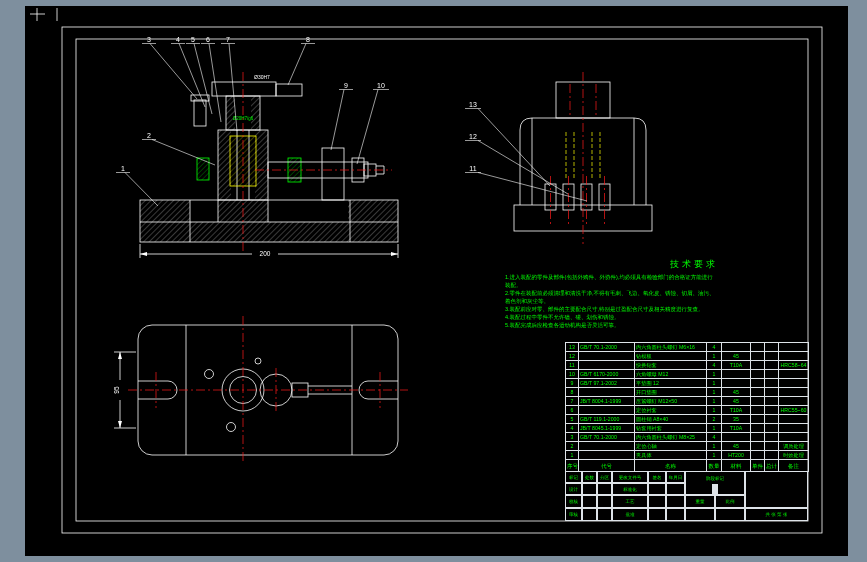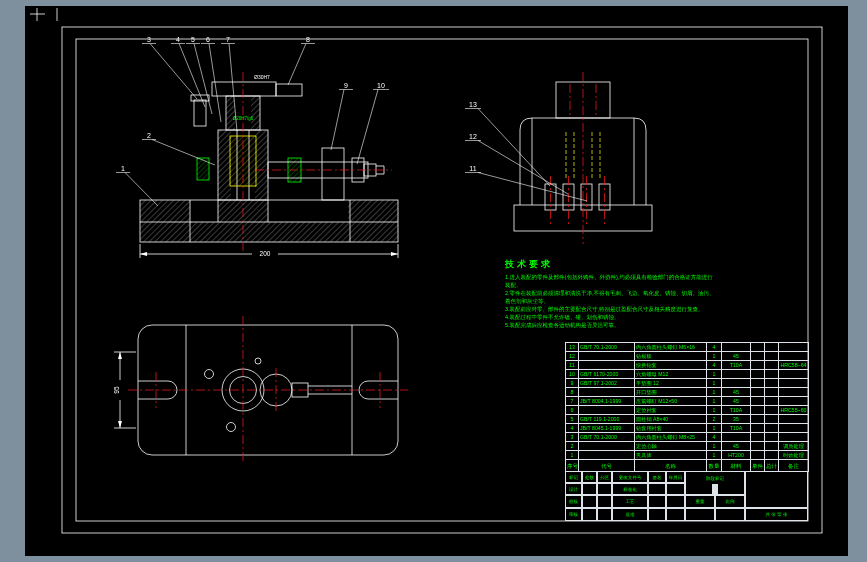--- a/index.html
+++ b/index.html
@@ -16,21 +16,21 @@
   .cl{stroke:#ff1a1a;stroke-width:0.7;stroke-dasharray:9 3 2 3;fill:none;}
   .yd{stroke:#ffff00;stroke-width:0.7;stroke-dasharray:4 2;fill:none;}
   .ld{stroke:#ffffff;stroke-width:0.6;fill:none;}
   .bt{fill:#ffffff;font-size:7px;}
   .dt{fill:#ffffff;font-size:6.5px;}
   .dts{fill:#ffffff;font-size:5px;}
   .gts{fill:#00ff00;font-size:4.5px;}
 
   
   .techreq{position:absolute;left:505px;top:258px;width:213px;color:#00ff00;}
-  .tr-title{text-align:left;font-size:9px;font-weight:bold;letter-spacing:3px;margin-bottom:3px;}
+  .tr-title{text-align:right;font-size:9px;font-weight:normal;letter-spacing:3px;margin-bottom:3px;}
   .tr-line{font-size:5.5px;line-height:1.45;}
 
   
   .bom{position:absolute;left:565px;top:342px;width:243px;}
   .bom table{border-collapse:collapse;width:243px;table-layout:fixed;}
   .bom td{
     border:0.5px solid #dde3e8;color:#00ff00;font-size:5.2px;line-height:8px;
     height:9px;padding:0 1px;overflow:hidden;white-space:nowrap;text-align:center;
     box-sizing:border-box;
   }

